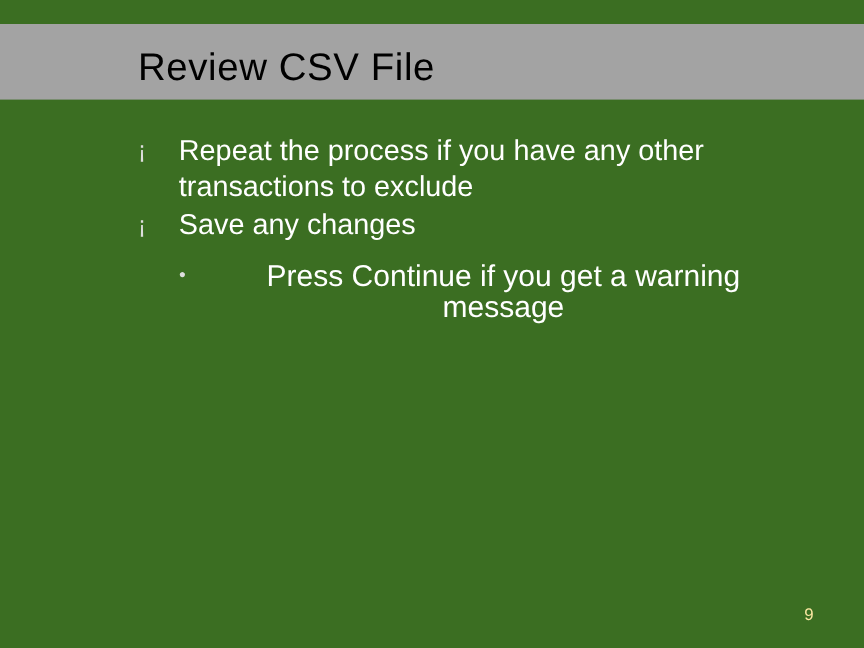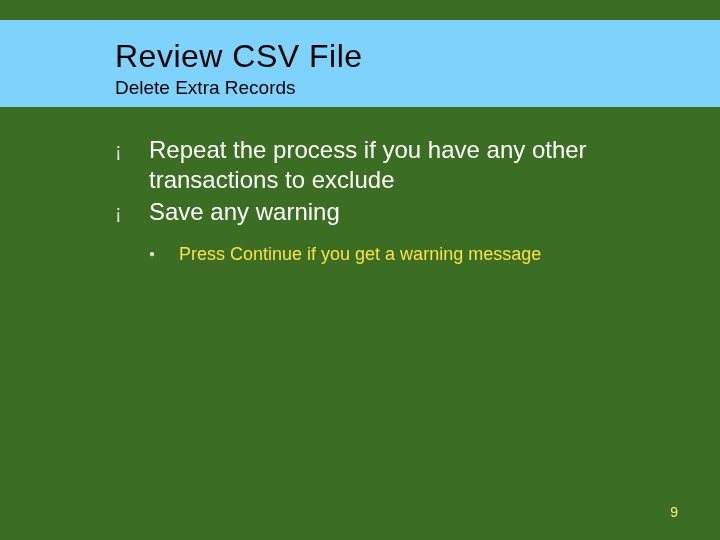--- a/index.html
+++ b/index.html
@@ -4,21 +4,21 @@
 <style>
   * { margin: 0; padding: 0; box-sizing: border-box; }
   html, body { width: 720px; height: 540px; }
   body {
     background: #3b6e22;
     font-family: Verdana, Geneva, sans-serif;
     position: relative;
     overflow: hidden;
   }
   .header {
-    background: #7dd3fc;
+    background: #a3a3a3;
     padding: 18px 0 8px 0;
     margin-top: 20px;
   }
   .title {
     font-family: Arial, Helvetica, sans-serif;
     font-size: 32px;
     font-weight: 400;
     color: #000;
     padding-left: 115px;
     letter-spacing: 0.5px;
@@ -58,51 +58,51 @@
     margin-top: 14px;
   }
   .sub-mark {
     font-size: 10px;
     line-height: 26px;
     width: 30px;
     flex-shrink: 0;
     color: #dedede;
   }
   .sub-text {
-    font-size: 18px;
+    font-size: 25px;
     line-height: 26px;
-    color: #fde047;
+    color: #ffffff;
+    text-align: center;
   }
   .pagenum {
     position: absolute;
     bottom: 20px;
     right: 42px;
     color: #fbe7a2;
     font-size: 14px;
     font-family: Arial, sans-serif;
   }
 </style>
 </head>
 <body>
 
 <div class="header">
   <div class="title">Review CSV File</div>
-  <div class="subtitle">Delete Extra Records</div>
 </div>
 
 <div class="content">
 
   <div class="bullet-row">
     <div class="bullet-mark">¡</div>
     <div class="bullet-text">Repeat the process if you have any other transactions to exclude</div>
   </div>
 
   <div class="bullet-row">
     <div class="bullet-mark">¡</div>
-    <div class="bullet-text">Save any warning</div>
+    <div class="bullet-text">Save any changes</div>
   </div>
 
   <div class="sub-row">
     <div class="sub-mark">●</div>
     <div class="sub-text">Press Continue if you get a warning message</div>
   </div>
 
 </div>
 
 <div class="pagenum">9</div>

